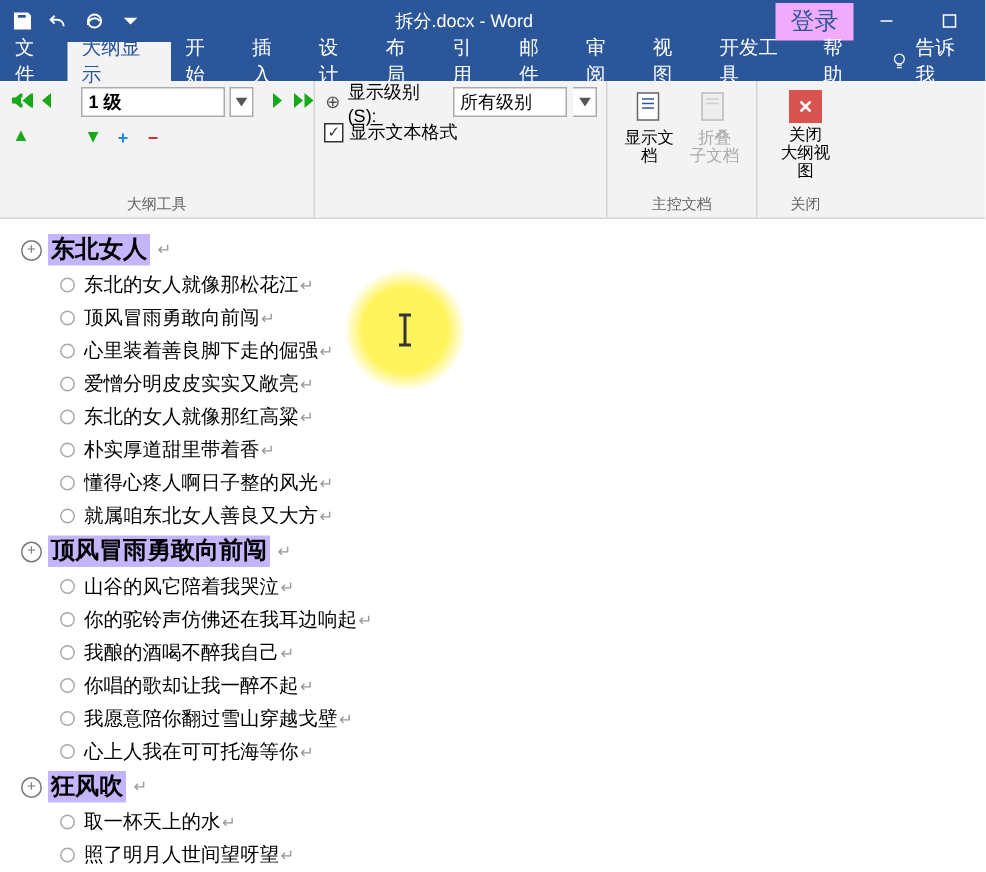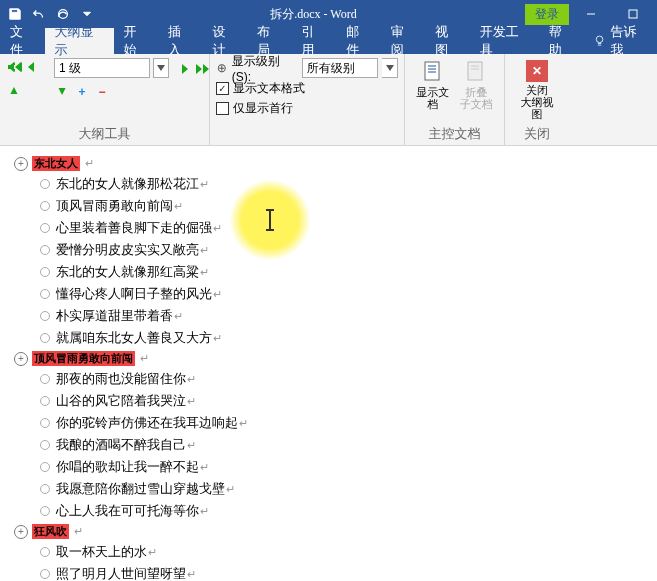--- a/index.html
+++ b/index.html
@@ -2,42 +2,42 @@
 <html><head>
 <meta charset="utf-8">
 <style>
 * { margin: 0; padding: 0; box-sizing: border-box; font-family: "Microsoft YaHei", "Segoe UI", sans-serif; }
 body { background: #fff; width: 657px; height: 581px; overflow: hidden; font-size: 12px; }
 
 .titlebar { background: #2b579a; height: 28px; display: flex; align-items: center; color: #fff; }
 .qat { display: flex; gap: 2px; padding: 0 4px; }
 .qat-btn { width: 22px; height: 22px; display: flex; align-items: center; justify-content: center; cursor: pointer; }
 .qat-btn svg { width: 14px; height: 14px; fill: #fff; stroke: #fff; }
-.title-center { flex: 1; text-align: center; font-size: 12px; font-family: Liberation Serif, serif; }
+.title-center { flex: 1; text-align: center; font-size: 12px; }
 .title-right { display: flex; align-items: center; gap: 2px; padding-right: 4px; }
-.login-btn { background: #84cc16; color: #2b579a; padding: 2px 10px; font-size: 12px; cursor: pointer; }
+.login-btn { background: #f0abfc; color: #2b579a; padding: 2px 10px; font-size: 16px; cursor: pointer; }
 .win-btn { width: 40px; height: 28px; display: flex; align-items: center; justify-content: center; cursor: pointer; }
 .win-btn svg { width: 10px; height: 10px; stroke: #fff; fill: none; }
 
 .tabbar { background: #2b579a; height: 26px; display: flex; align-items: stretch; }
 .tab { padding: 0 10px; color: #fff; font-size: 13px; display: flex; align-items: center; cursor: pointer; }
 .tab.active { background: #f3f3f3; color: #2b579a; }
 .tab.tell { margin-left: auto; }
 .bulb { width: 14px; height: 14px; margin-right: 4px; }
 
 .ribbon { background: #f3f3f3; border-bottom: 1px solid #d4d4d4; height: 92px; display: flex; }
 .rgroup { border-right: 1px solid #d4d4d4; padding: 4px 6px 0 6px; display: flex; flex-direction: column; }
 .rgroup-body { flex: 1; }
-.rgroup-label { text-align: center; font-size: 13px; color: #666; padding: 2px 0; }
+.rgroup-label { text-align: center; font-size: 10px; color: #666; padding: 2px 0; }
 
 .nav-arrows { display: flex; flex-wrap: wrap; width: 42px; gap: 2px; }
 .nav-arr { width: 18px; height: 18px; display: flex; align-items: center; justify-content: center; cursor: pointer; }
 .nav-arr svg { width: 14px; height: 12px; fill: #19a819; }
 
-.level-row { display: flex; align-items: flex-end; gap: 3px; margin-bottom: 4px; }
+.level-row { display: flex; align-items: flex-start; gap: 3px; margin-bottom: 4px; font-weight: bold; }
 .level-select { width: 96px; height: 20px; border: 1px solid #ababab; background: #fff; padding: 0 4px; display: flex; align-items: center; }
 .arrow-btn { width: 16px; height: 20px; border: 1px solid #ababab; background: #fff; display: flex; align-items: center; justify-content: center; cursor: pointer; }
 .small-row { display: flex; gap: 4px; }
 .small-btn { width: 16px; height: 16px; display: flex; align-items: center; justify-content: center; cursor: pointer; }
 .small-up { color: #19a819; }
 .small-plus { color: #1e88e5; font-weight: bold; }
 .small-minus { color: #d32f2f; font-weight: bold; }
 
 .show-group { width: 195px; }
 .show-row { display: flex; align-items: center; gap: 4px; height: 20px; font-size: 12px; }
@@ -47,21 +47,21 @@
 
 .big-btn { width: 46px; display: flex; flex-direction: column; align-items: center; gap: 2px; cursor: pointer; padding: 2px; }
 .big-btn.disabled { color: #aaa; }
 .big-icon { width: 24px; height: 24px; }
 .big-label { font-size: 11px; text-align: center; line-height: 1.1; }
 .close-box { width: 22px; height: 22px; background: #d9534f; display: flex; align-items: center; justify-content: center; color: #fff; font-weight: bold; }
 
 .doc { padding: 8px 4px 0 4px; height: 435px; overflow: auto; background: #fff; }
 .h1-row { display: flex; align-items: center; gap: 4px; padding-left: 10px; margin: 2px 0; }
 .plus-circle { width: 14px; height: 14px; border: 1.5px solid #777; border-radius: 50%; display: flex; align-items: center; justify-content: center; font-size: 10px; color: #777; cursor: pointer; }
-.h1-text { background: #ef4444; font-size: 11px; font-weight: bold; padding: 0 2px; }
+.h1-text { background: #c4b5fd; font-size: 16px; font-weight: bold; padding: 0 2px; }
 .body-row { display: flex; align-items: center; gap: 6px; padding-left: 36px; margin: 4px 0; }
 .dot-circle { width: 10px; height: 10px; border: 1.5px solid #aaa; border-radius: 50%; flex-shrink: 0; }
 .body-text { font-size: 13px; }
 .ret { color: #999; font-size: 11px; margin-left: 1px; }
 
 .highlight-cursor { position: absolute; left: 230px; top: 180px; width: 80px; height: 80px; border-radius: 50%; background: radial-gradient(circle, #fff45c 0%, #fff45c 50%, rgba(255,244,92,0) 72%); pointer-events: none; display: flex; align-items: center; justify-content: center; }
 .ibeam { width: 2px; height: 20px; background: #333; position: relative; }
 .ibeam::before, .ibeam::after { content: ''; position: absolute; width: 8px; height: 2px; background: #333; left: -3px; }
 .ibeam::before { top: -1px; } .ibeam::after { bottom: -1px; }
 </style>
@@ -195,24 +195,20 @@
         <div class="dd-btn">
             <svg width="8" height="6" viewBox="0 0 8 6">
               <path d="M0 0h8L4 6z" fill="#555"></path>
             </svg>
           </div>
       </div>
       <div class="show-row">
         <div class="chk">✓</div>
         <span>显示文本格式</span>
       </div>
-      <div class="show-row">
-        <div class="chk"></div>
-        <span>仅显示首行</span>
-      </div>
     </div>
     <div class="rgroup-label">&nbsp;</div>
   </div>
 
   <div class="rgroup" style="width:100px">
     <div class="rgroup-body" style="display:flex">
       <div class="big-btn">
         <svg class="big-icon" viewBox="0 0 24 24">
             <rect x="4" y="2" width="14" height="18" fill="#fff" stroke="#666"></rect>
             <line x1="7" y1="6" x2="15" y2="6" stroke="#2b579a"></line>
@@ -267,41 +263,37 @@
     <div class="body-row">
       <div class="dot-circle"></div>
       <span class="body-text">爱憎分明皮皮实实又敞亮<span class="ret">↵</span></span>
     </div>
     <div class="body-row">
       <div class="dot-circle"></div>
       <span class="body-text">东北的女人就像那红高粱<span class="ret">↵</span></span>
     </div>
     <div class="body-row">
       <div class="dot-circle"></div>
+      <span class="body-text">朴实厚道甜里带着香<span class="ret">↵</span></span>
+    </div>
+    <div class="body-row">
+      <div class="dot-circle"></div>
       <span class="body-text">懂得心疼人啊日子整的风光<span class="ret">↵</span></span>
-    </div>
-    <div class="body-row">
-      <div class="dot-circle"></div>
-      <span class="body-text">朴实厚道甜里带着香<span class="ret">↵</span></span>
     </div>
     <div class="body-row">
       <div class="dot-circle"></div>
       <span class="body-text">就属咱东北女人善良又大方<span class="ret">↵</span></span>
     </div>
     <div class="h1-row">
       <div class="plus-circle">+</div>
       <span class="h1-text">顶风冒雨勇敢向前闯</span>
       <span class="ret">↵</span>
     </div>
     <div class="body-row">
       <div class="dot-circle"></div>
-      <span class="body-text">那夜的雨也没能留住你<span class="ret">↵</span></span>
-    </div>
-    <div class="body-row">
-      <div class="dot-circle"></div>
       <span class="body-text">山谷的风它陪着我哭泣<span class="ret">↵</span></span>
     </div>
     <div class="body-row">
       <div class="dot-circle"></div>
       <span class="body-text">你的驼铃声仿佛还在我耳边响起<span class="ret">↵</span></span>
     </div>
     <div class="body-row">
       <div class="dot-circle"></div>
       <span class="body-text">我酿的酒喝不醉我自己<span class="ret">↵</span></span>
     </div>

